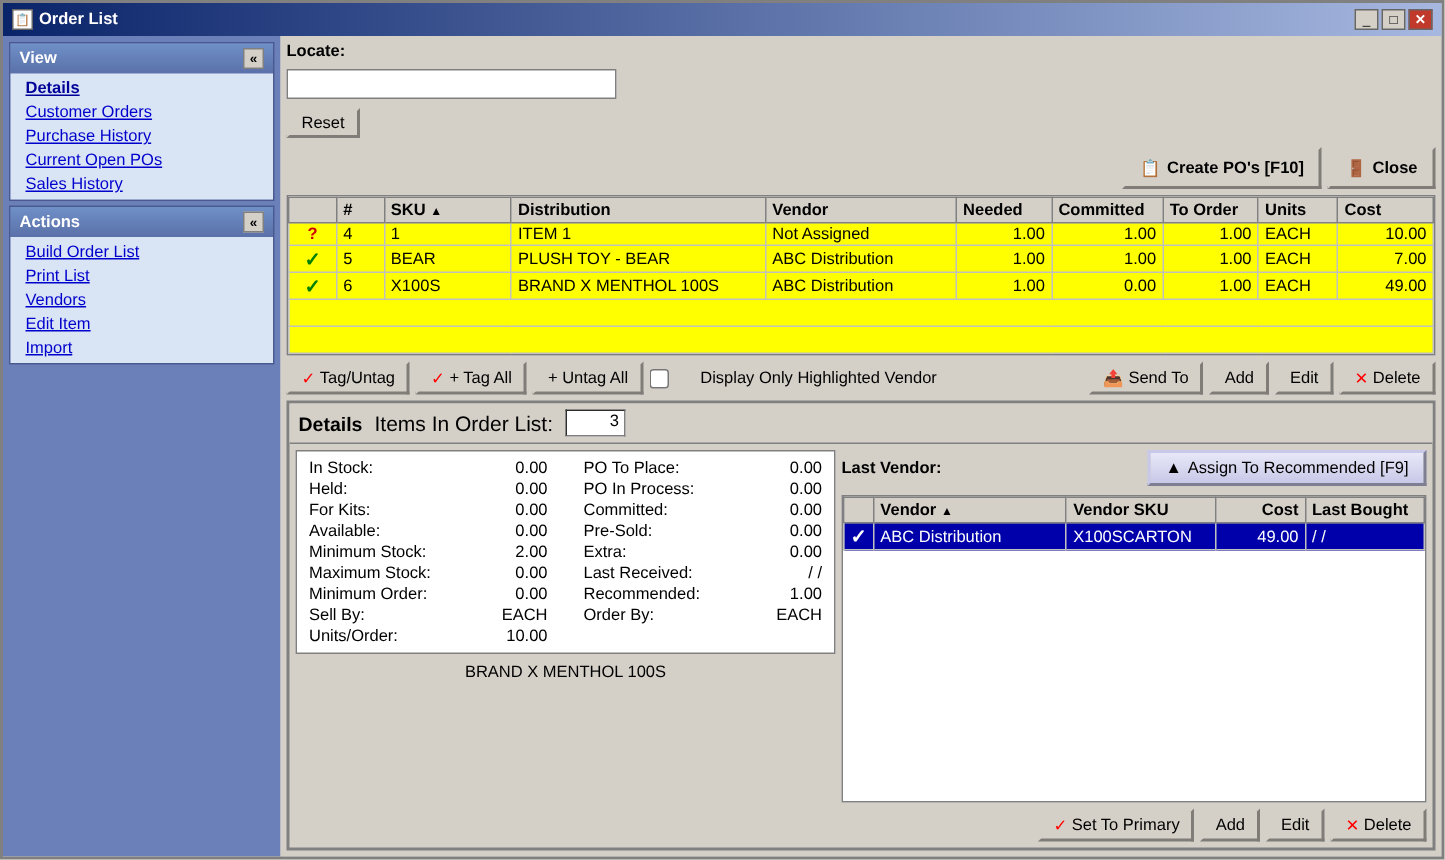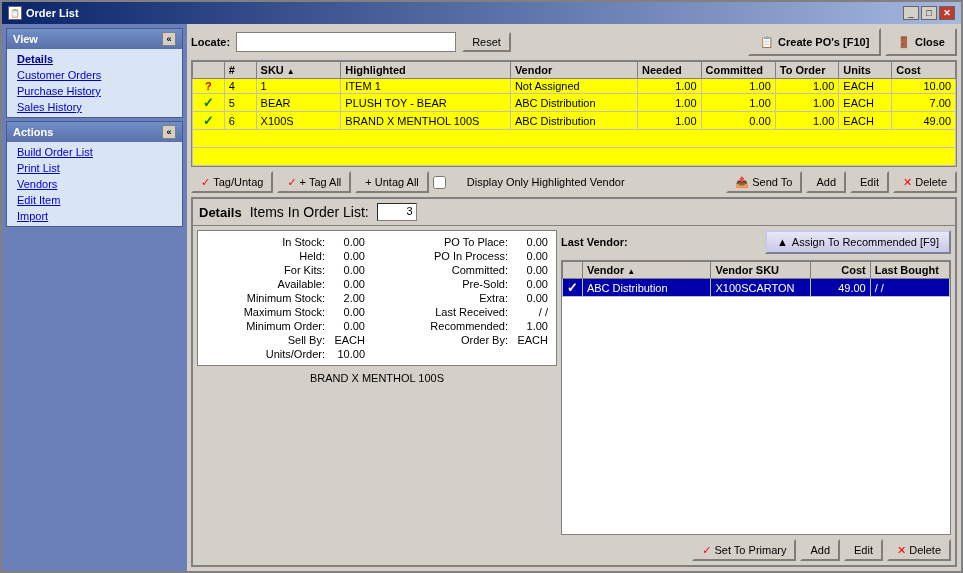--- a/index.html
+++ b/index.html
@@ -22,21 +22,21 @@
     .sidebar-header { background: linear-gradient(to bottom, #7090c8, #5a70a8); color: white; padding: 3px 6px; font-weight: bold; font-size: 11px; display: flex; justify-content: space-between; align-items: center; }
     .sidebar-header .collapse-btn { background: #d4d0c8; border: 1px solid #808080; width: 14px; height: 14px; display: flex; align-items: center; justify-content: center; font-size: 9px; cursor: pointer; color: #000; }
     .sidebar-items { background: #d9e4f5; padding: 2px; }
     .sidebar-item { padding: 2px 8px; color: #0000cc; text-decoration: underline; cursor: pointer; }
     .sidebar-item.bold { font-weight: bold; color: #000099; }
 
     
     .right-area { flex: 1; display: flex; flex-direction: column; padding: 4px; gap: 4px; background: #d4d0c8; }
 
     
-    .locate-bar { display: flex; align-items: center; gap: 6px; }
+    .locate-bar { display: flex; align-items: flex-start; gap: 6px; flex-direction: column; }
     .locate-label { font-weight: bold; }
     .locate-input { width: 220px; border: 1px solid #808080; background: white; height: 20px; padding: 1px 3px; }
     .reset-btn { height: 20px; padding: 0 8px; background: #d4d0c8; border: 2px outset #d4d0c8; cursor: pointer; font-size: 11px; }
     .toolbar-right { margin-left: auto; display: flex; gap: 4px; }
     .toolbar-btn { height: 28px; padding: 0 10px; background: #d4d0c8; border: 2px outset #d4d0c8; cursor: pointer; font-size: 11px; display: flex; align-items: center; gap: 4px; font-weight: bold; }
 
     
     .table-container { border: 1px solid #808080; background: white; overflow: hidden; }
     .order-table { width: 100%; border-collapse: collapse; }
     .order-table th { background: #d4d0c8; border: 1px solid #808080; padding: 2px 4px; text-align: left; font-weight: bold; font-size: 11px; cursor: pointer; white-space: nowrap; }
@@ -53,21 +53,21 @@
     
     .details-panel { border: 2px solid #808080; background: #d4d0c8; flex: 1; display: flex; flex-direction: column; }
     .details-header { background: #d4d0c8; padding: 4px 6px; border-bottom: 1px solid #808080; display: flex; align-items: center; gap: 8px; }
     .details-title { font-weight: bold; font-size: 13px; }
     .items-label { font-size: 14px; }
     .items-count-box { border: 1px inset #808080; background: white; width: 40px; height: 18px; text-align: right; padding: 1px 3px; }
     .details-body { display: flex; flex: 1; gap: 4px; padding: 4px; }
 
     
     .stats-box { border: 1px solid #808080; background: white; padding: 4px 8px; width: 360px; font-size: 11px; }
-    .stat-line { display: flex; justify-content: flex-end; padding: 1px 0; }
+    .stat-line { display: flex; justify-content: space-between; padding: 1px 0; }
     .stat-label { color: #000; }
     .stat-value { text-align: right; min-width: 40px; }
     .stats-description { text-align: center; padding: 4px 0; font-size: 11px; color: #000; }
     .stats-columns { display: flex; gap: 8px; }
     .stats-col { flex: 1; }
 
     
     .vendor-area { flex: 1; display: flex; flex-direction: column; gap: 4px; }
     .last-vendor-label { font-size: 11px; font-weight: bold; }
     .assign-btn { height: 24px; padding: 0 10px; background: linear-gradient(to bottom, #e8e8f8, #c8c8e8); border: 2px outset #c8c8e8; cursor: pointer; font-size: 11px; display: flex; align-items: center; gap: 4px; }
@@ -120,20 +120,21 @@
 
       <div class="sidebar-section">
         <div class="sidebar-header">
           <span>View</span>
           <div class="collapse-btn">«</div>
         </div>
         <div class="sidebar-items">
           <div class="sidebar-item bold">Details</div>
           <div class="sidebar-item">Customer Orders</div>
           <div class="sidebar-item">Purchase History</div>
+          <div class="sidebar-item">Current Open POs</div>
           <div class="sidebar-item">Sales History</div>
         </div>
       </div>
 
       <div class="sidebar-section">
         <div class="sidebar-header">
           <span>Actions</span>
           <div class="collapse-btn">«</div>
         </div>
         <div class="sidebar-items">
@@ -164,21 +165,21 @@
         </div>
       </div>
 
       <div class="table-container">
         <table class="order-table">
           <thead>
             <tr>
               <th class="col-num check-col">&nbsp;</th>
               <th class="col-num">#</th>
               <th class="col-sku"><span>SKU</span> <span class="sort-arrow">▲</span></th>
-              <th class="col-desc">Highlighted</th>
+              <th class="col-desc">Distribution</th>
               <th class="col-vendor">Vendor</th>
               <th class="col-needed">Needed</th>
               <th class="col-committed">Committed</th>
               <th class="col-toorder">To Order</th>
               <th class="col-units">Units</th>
               <th class="col-cost">Cost</th>
             </tr>
           </thead>
           <tbody>
 

